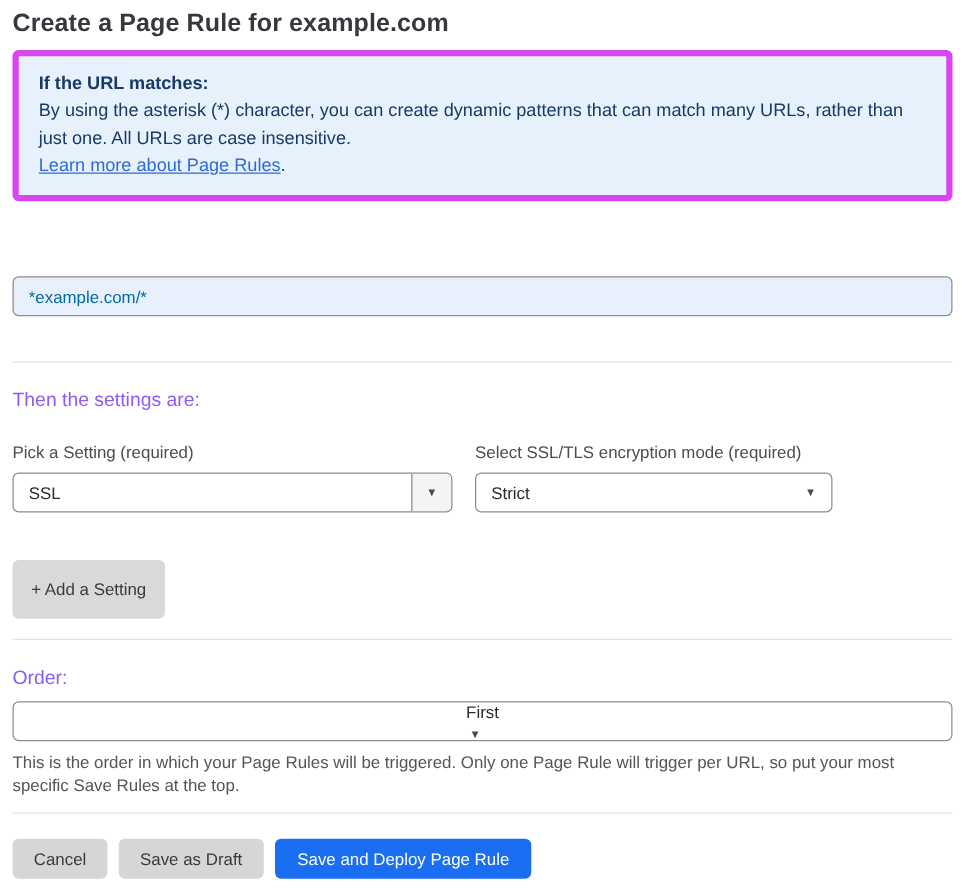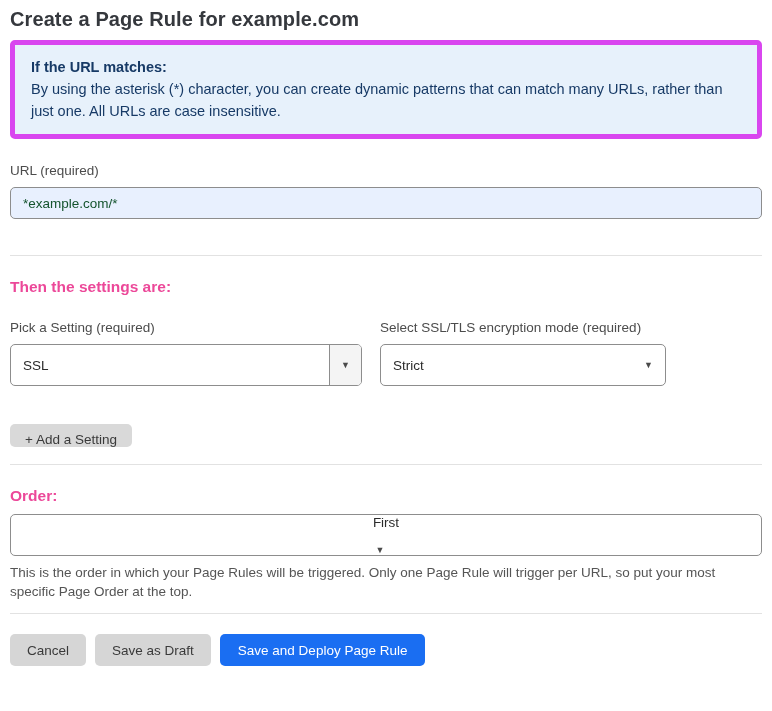--- a/index.html
+++ b/index.html
@@ -38,42 +38,43 @@
     margin-bottom: 9px;
   }
 
   .url-section { margin-top: 24px; }
   .url-input {
     width: 100%; height: 32px;
     background: #e8f0fe;
     border: 1px solid #8d8d8d;
     border-radius: 5px;
     padding: 0 12px;
-    font-size: 13.5px; color: #14532d;
+    font-size: 13.5px; color: #0369a1;
     font-family: "Liberation Sans", sans-serif;
     outline: none;
+    margin-top: 36px;
   }
 
   .divider { border: none; border-top: 1px solid #e2e2e2; height: 0; }
   .divider-1 { margin-top: 36px; }
   .divider-2 { margin-top: 16px; }
   .divider-3 { margin-top: 12px; }
 
   .section-heading {
-    font-size: 15.5px; font-weight: 700; color: #ec4899;
+    font-size: 15.5px; font-weight: 400; color: #8b5cf6;
     margin-top: 22px;
   }
 
   .selects-row { display: flex; gap: 18px; margin-top: 24px; }
   .col-setting { width: 352px; }
   .col-mode { width: 286px; }
 
   .dropdown {
     display: flex; align-items: center;
-    height: 42px; background: #ffffff;
+    height: 32px; background: #ffffff;
     border: 1px solid #8d8d8d; border-radius: 5px;
     cursor: pointer; overflow: hidden;
   }
   .dropdown .dd-value {
     flex: 1; padding: 0 12px;
     font-size: 13.5px; color: #2b2b2b;
     white-space: nowrap;
   }
   .dd-arrow-box {
     width: 32px; align-self: stretch;
@@ -85,21 +86,21 @@
     font-size: 9px; color: #4a4a4a; line-height: 1;
   }
   .dd-arrow-inline {
     padding-right: 12px;
     display: flex; align-items: center;
   }
 
   .add-setting-btn {
     display: inline-block;
     margin-top: 38px;
-    height: 23px; line-height: 31px;
+    height: 47px; line-height: 31px;
     padding: 0 15px;
     background: #d9d9d9; border: none; border-radius: 5px;
     font-size: 13.5px; color: #3a3a3a;
     font-family: "Liberation Sans", sans-serif;
     cursor: pointer;
   }
 
   .order-heading { margin-top: 22px; }
   .order-select-label { margin-top: 24px; margin-bottom: 0; }
   .order-dropdown { margin-top: 9px; flex-direction: column; }
@@ -125,24 +126,24 @@
 </head>
 <body>
 
 <div class="wrap">
 
   <div class="page-title">Create a Page Rule for example.com</div>
 
   <div class="info-box">
     <div class="info-heading">If the URL matches:</div>
     <div>By using the asterisk (*) character, you can create dynamic patterns that can match many URLs, rather than just one. All URLs are case insensitive.</div>
+    <div><a class="info-link">Learn more about Page Rules</a><span>.</span></div>
   </div>
 
   <div class="url-section">
-    <label class="field-label">URL (required)</label>
     <input class="url-input" type="text" value="*example.com/*" style="">
   </div>
 
   <hr class="divider divider-1">
 
   <div class="section-heading">Then the settings are:</div>
 
   <div class="selects-row">
     <div class="col-setting">
       <label class="field-label">Pick a Setting (required)</label>
@@ -170,21 +171,21 @@
 
   <div class="section-heading order-heading">Order:</div>
 
   <div class="dropdown order-dropdown">
     <span class="dd-value">First</span>
     <span class="dd-arrow-inline">
       <span class="dd-arrow">▼</span>
     </span>
   </div>
 
-  <div class="help-text">This is the order in which your Page Rules will be triggered. Only one Page Rule will trigger per URL, so put your most specific Page Order at the top.</div>
+  <div class="help-text">This is the order in which your Page Rules will be triggered. Only one Page Rule will trigger per URL, so put your most specific Save Rules at the top.</div>
 
   <hr class="divider divider-3">
 
   <div class="footer">
     <button class="btn btn-gray">Cancel</button>
     <button class="btn btn-gray">Save as Draft</button>
     <button class="btn btn-primary">Save and Deploy Page Rule</button>
   </div>
 
 </div>

